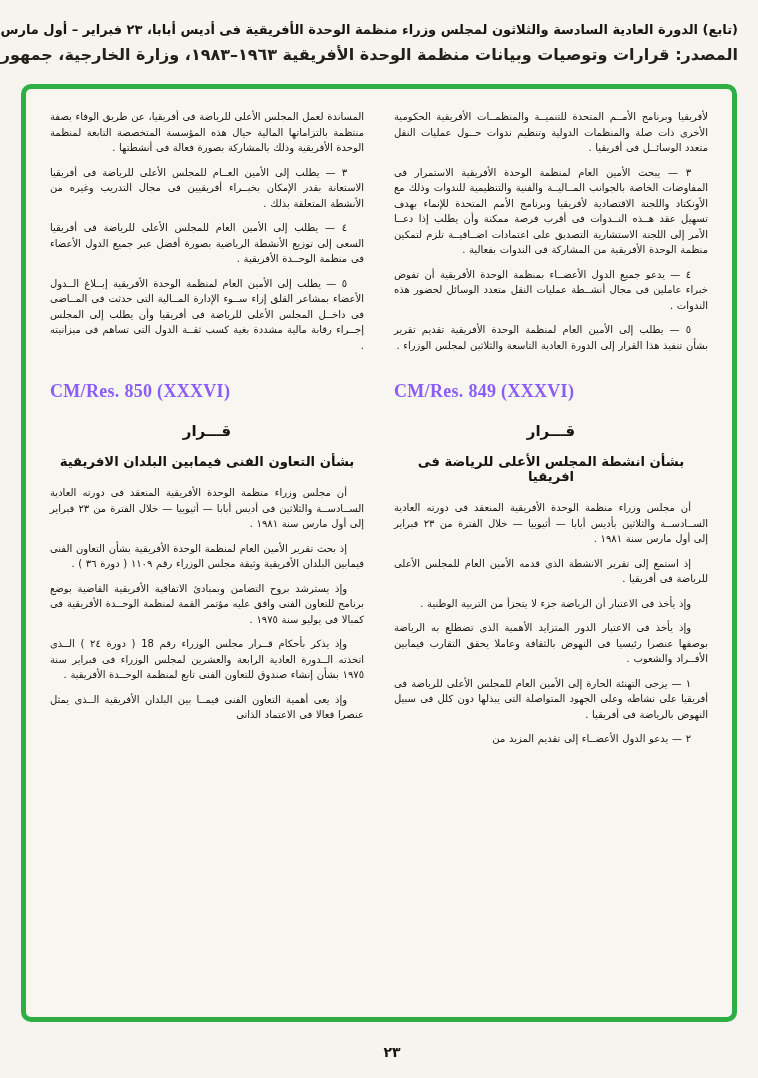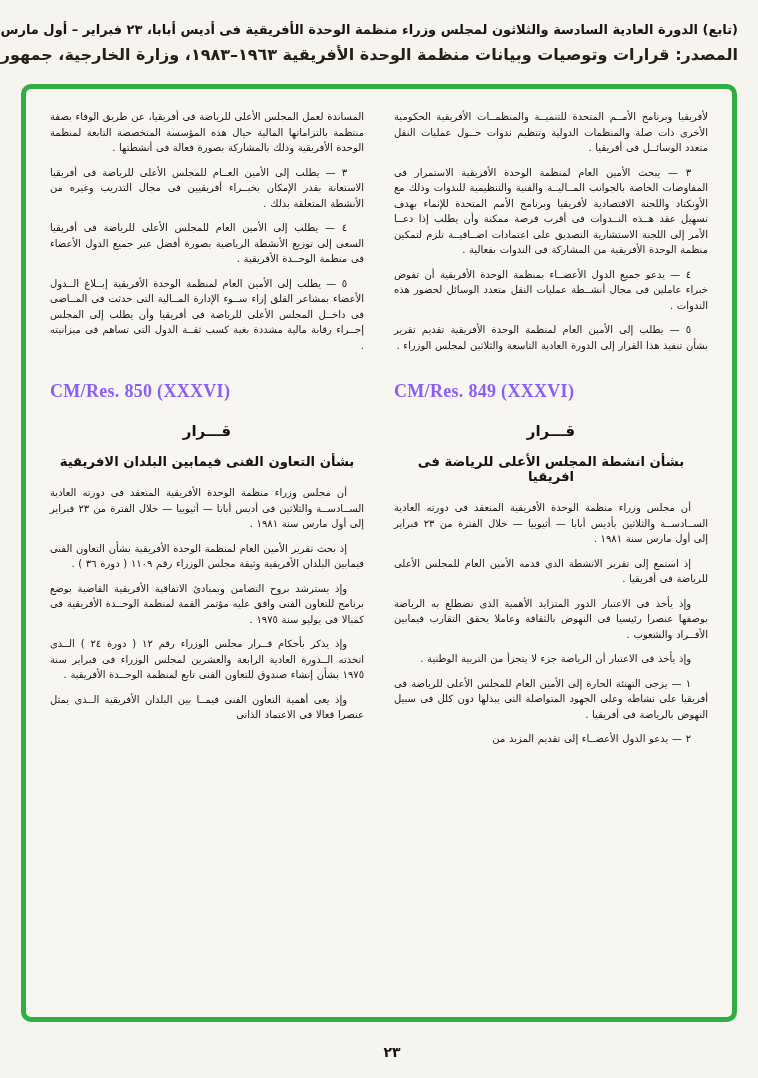--- a/index.html
+++ b/index.html
@@ -134,40 +134,40 @@
         <p class="para">٣ — يبحث الأمين العام لمنظمة الوحدة الأفريقية الاستمرار فى المفاوضات الخاصة بالجوانب المــاليــة والفنية والتنظيمية للندوات وذلك مع الأونكتاد واللجنة الاقتصادية لأفريقيا وبرنامج الأمم المتحدة للإنماء بهدف تسهيل عقد هــذه النــدوات فى أقرب فرصة ممكنة وأن يطلب إذا دعــا الأمر إلى اللجنة الاستشارية التصديق على اعتمادات اضــافيــة تلزم لتمكين منظمة الوحدة الأفريقية من المشاركة فى الندوات بفعالية .</p>
         <p class="para">٤ — يدعو جميع الدول الأعضــاء بمنظمة الوحدة الأفريقية أن تفوض خبراء عاملين فى مجال أنشــطة عمليات النقل متعدد الوسائل لحضور هذه الندوات .</p>
         <p class="para">٥ — يطلب إلى الأمين العام لمنظمة الوحدة الأفريقية تقديم تقرير بشأن تنفيذ هذا القرار إلى الدورة العادية التاسعة والثلاثين لمجلس الوزراء .</p>
 
         <div class="res-number">CM/Res. 849 (XXXVI)</div>
         <div class="res-title">قـــرار</div>
         <div class="res-subtitle">بشأن انشطة المجلس الأعلى للرياضة فى افريقيا</div>
 
         <p class="para">أن مجلس وزراء منظمة الوحدة الأفريقية المنعقد فى دورته العادية الســادســة والثلاثين بأديس أبابا — أثيوبيا — خلال الفترة من ٢٣ فبراير إلى أول مارس سنة ١٩٨١ .</p>
         <p class="para">إذ استمع إلى تقرير الانشطة الذى قدمه الأمين العام للمجلس الأعلى للرياضة فى أفريقيا .</p>
+        <p class="para">وإذ يأخذ فى الاعتبار أن الرياضة جزء لا يتجزأ من التربية الوطنية .</p>
         <p class="para">وإذ يأخذ فى الاعتبار الدور المتزايد الأهمية الذى تضطلع به الرياضة بوصفها عنصرا رئيسيا فى النهوض بالثقافة وعاملا يحقق التقارب فيمابين الأفــراد والشعوب .</p>
-        <p class="para">وإذ يأخذ فى الاعتبار أن الرياضة جزء لا يتجزأ من التربية الوطنية .</p>
         <p class="para">١ — يزجى التهنئة الحارة إلى الأمين العام للمجلس الأعلى للرياضة فى أفريقيا على نشاطه وعلى الجهود المتواصلة التى يبذلها دون كلل فى سبيل النهوض بالرياضة فى أفريقيا .</p>
         <p class="para">٢ — يدعو الدول الأعضــاء إلى تقديم المزيد من</p>
       </div>
 
       <div class="column">
         <p class="para no-indent">المساندة لعمل المجلس الأعلى للرياضة فى أفريقيا، عن طريق الوفاء بصفة منتظمة بالتزاماتها المالية حيال هذه المؤسسة المتخصصة التابعة لمنظمة الوحدة الأفريقية وذلك بالمشاركة بصورة فعالة فى أنشطتها .</p>
         <p class="para">٣ — يطلب إلى الأمين العــام للمجلس الأعلى للرياضة فى أفريقيا الاستعانة بقدر الإمكان بخبــراء أفريقيين فى مجال التدريب وغيره من الأنشطة المتعلقة بذلك .</p>
         <p class="para">٤ — يطلب إلى الأمين العام للمجلس الأعلى للرياضة فى أفريقيا السعى إلى توزيع الأنشطة الرياضية بصورة أفضل عبر جميع الدول الأعضاء فى منظمة الوحــدة الأفريقية .</p>
         <p class="para">٥ — يطلب إلى الأمين العام لمنظمة الوحدة الأفريقية إبــلاغ الــدول الأعضاء بمشاعر القلق إزاء ســوء الإدارة المــالية التى حدثت فى المــاضى فى داخــل المجلس الأعلى للرياضة فى أفريقيا وأن يطلب إلى المجلس إجــراء رقابة مالية مشددة بغية كسب ثقــة الدول التى تساهم فى ميزانيته .</p>
 
         <div class="res-number">CM/Res. 850 (XXXVI)</div>
         <div class="res-title">قـــرار</div>
         <div class="res-subtitle">بشأن التعاون الفنى فيمابين البلدان الافريقية</div>
 
         <p class="para">أن مجلس وزراء منظمة الوحدة الأفريقية المنعقد فى دورته العادية الســادســة والثلاثين فى أديس أبابا — أثيوبيا — خلال الفترة من ٢٣ فبراير إلى أول مارس سنة ١٩٨١ .</p>
         <p class="para">إذ بحث تقرير الأمين العام لمنظمة الوحدة الأفريقية بشأن التعاون الفنى فيمابين البلدان الأفريقية وثيقة مجلس الوزراء رقم ١١٠٩ ( دورة ٣٦ ) .</p>
         <p class="para">وإذ يسترشد بروح التضامن وبمبادئ الاتفاقية الأفريقية القاضية بوضع برنامج للتعاون الفنى وافق عليه مؤتمر القمة لمنظمة الوحــدة الأفريقية فى كمبالا فى يوليو سنة ١٩٧٥ .</p>
-        <p class="para">وإذ يذكر بأحكام قــرار مجلس الوزراء رقم ١٢ ( دورة ٢٤ ) الــذى اتخذته الــدورة العادية الرابعة والعشرين لمجلس الوزراء فى فبراير سنة ١٩٧٥ بشأن إنشاء صندوق للتعاون الفنى تابع لمنظمة الوحــدة الأفريقية .</p>
+        <p class="para">وإذ يذكر بأحكام قــرار مجلس الوزراء رقم 18 ( دورة ٢٤ ) الــذى اتخذته الــدورة العادية الرابعة والعشرين لمجلس الوزراء فى فبراير سنة ١٩٧٥ بشأن إنشاء صندوق للتعاون الفنى تابع لمنظمة الوحــدة الأفريقية .</p>
         <p class="para">وإذ يعى أهمية التعاون الفنى فيمــا بين البلدان الأفريقية الــذى يمثل عنصرا فعالا فى الاعتماد الذاتى</p>
       </div>
 
     </div>
   </div>
 
   <div class="page-number">٢٣</div>
 
 </div>
 

